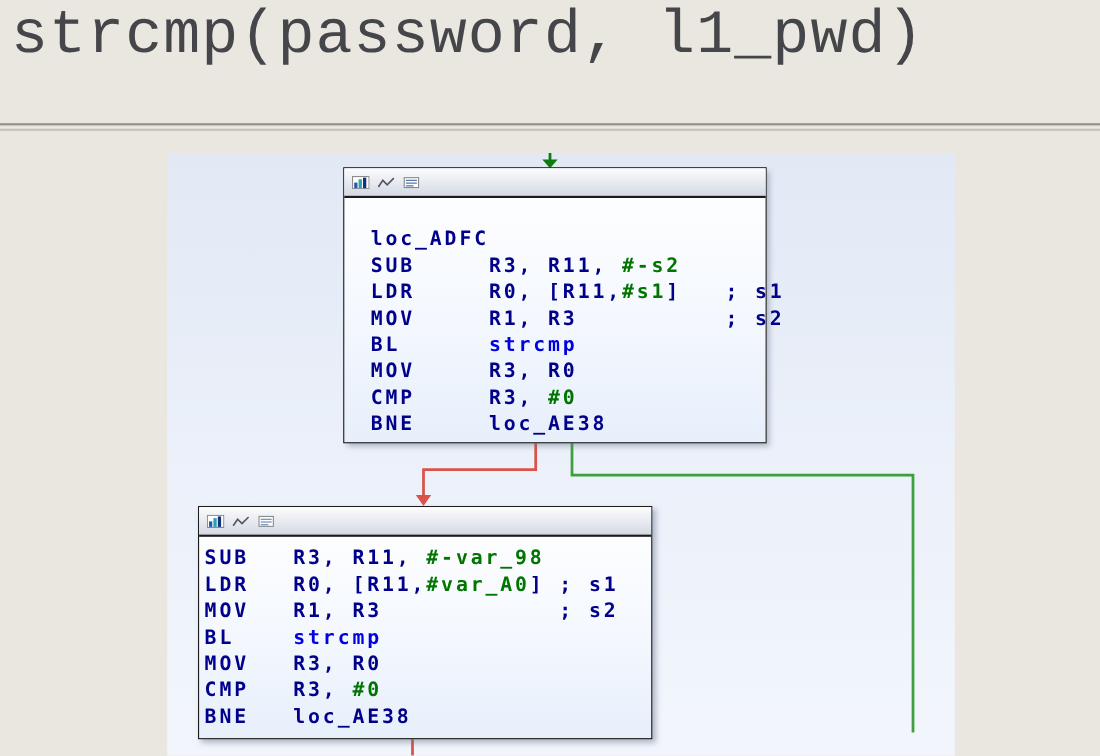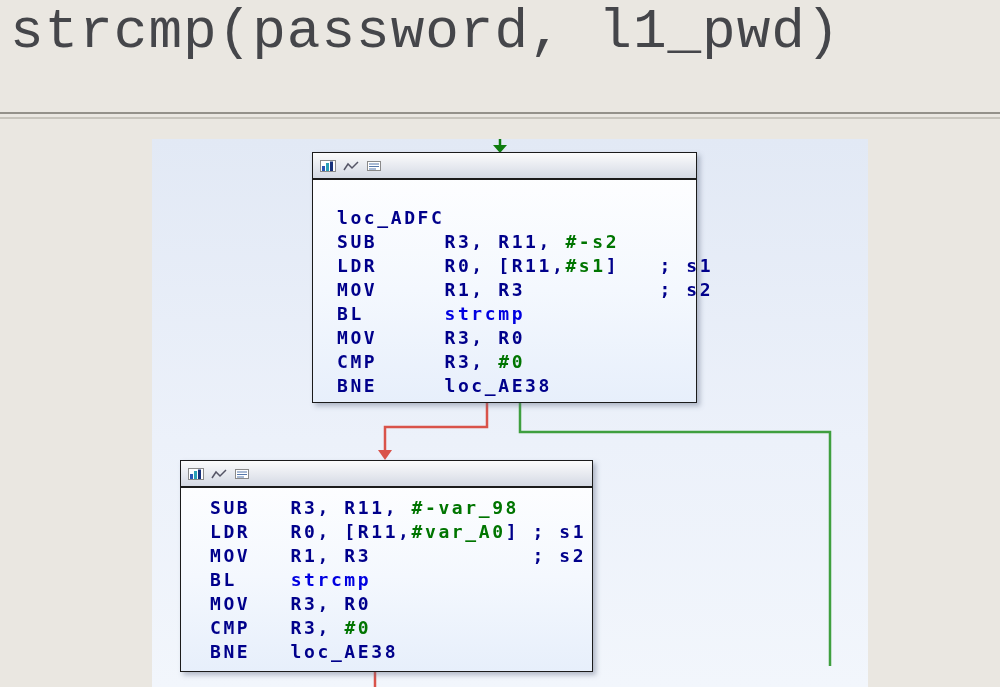--- a/index.html
+++ b/index.html
@@ -56,21 +56,21 @@
   .code {
     font-family:"DejaVu Sans Mono","Liberation Mono", monospace;
     font-weight:bold;
     font-size:18px;
     letter-spacing:2.6px;
     line-height:24px;
     white-space:pre;
     padding-left:5px;
   }
   .block1 .code { padding-top:26px;padding-left:24px; }
-  .block2 .code { padding-top:8px;margin-left:24px; }
+  .block2 .code { padding-top:8px; }
   .code-line { height:24px; }
 </style>
 </head>
 <body>
 
 <div>
 
   <h1 class="title">strcmp(password, l1_pwd)</h1>
 
   <div class="rule">

